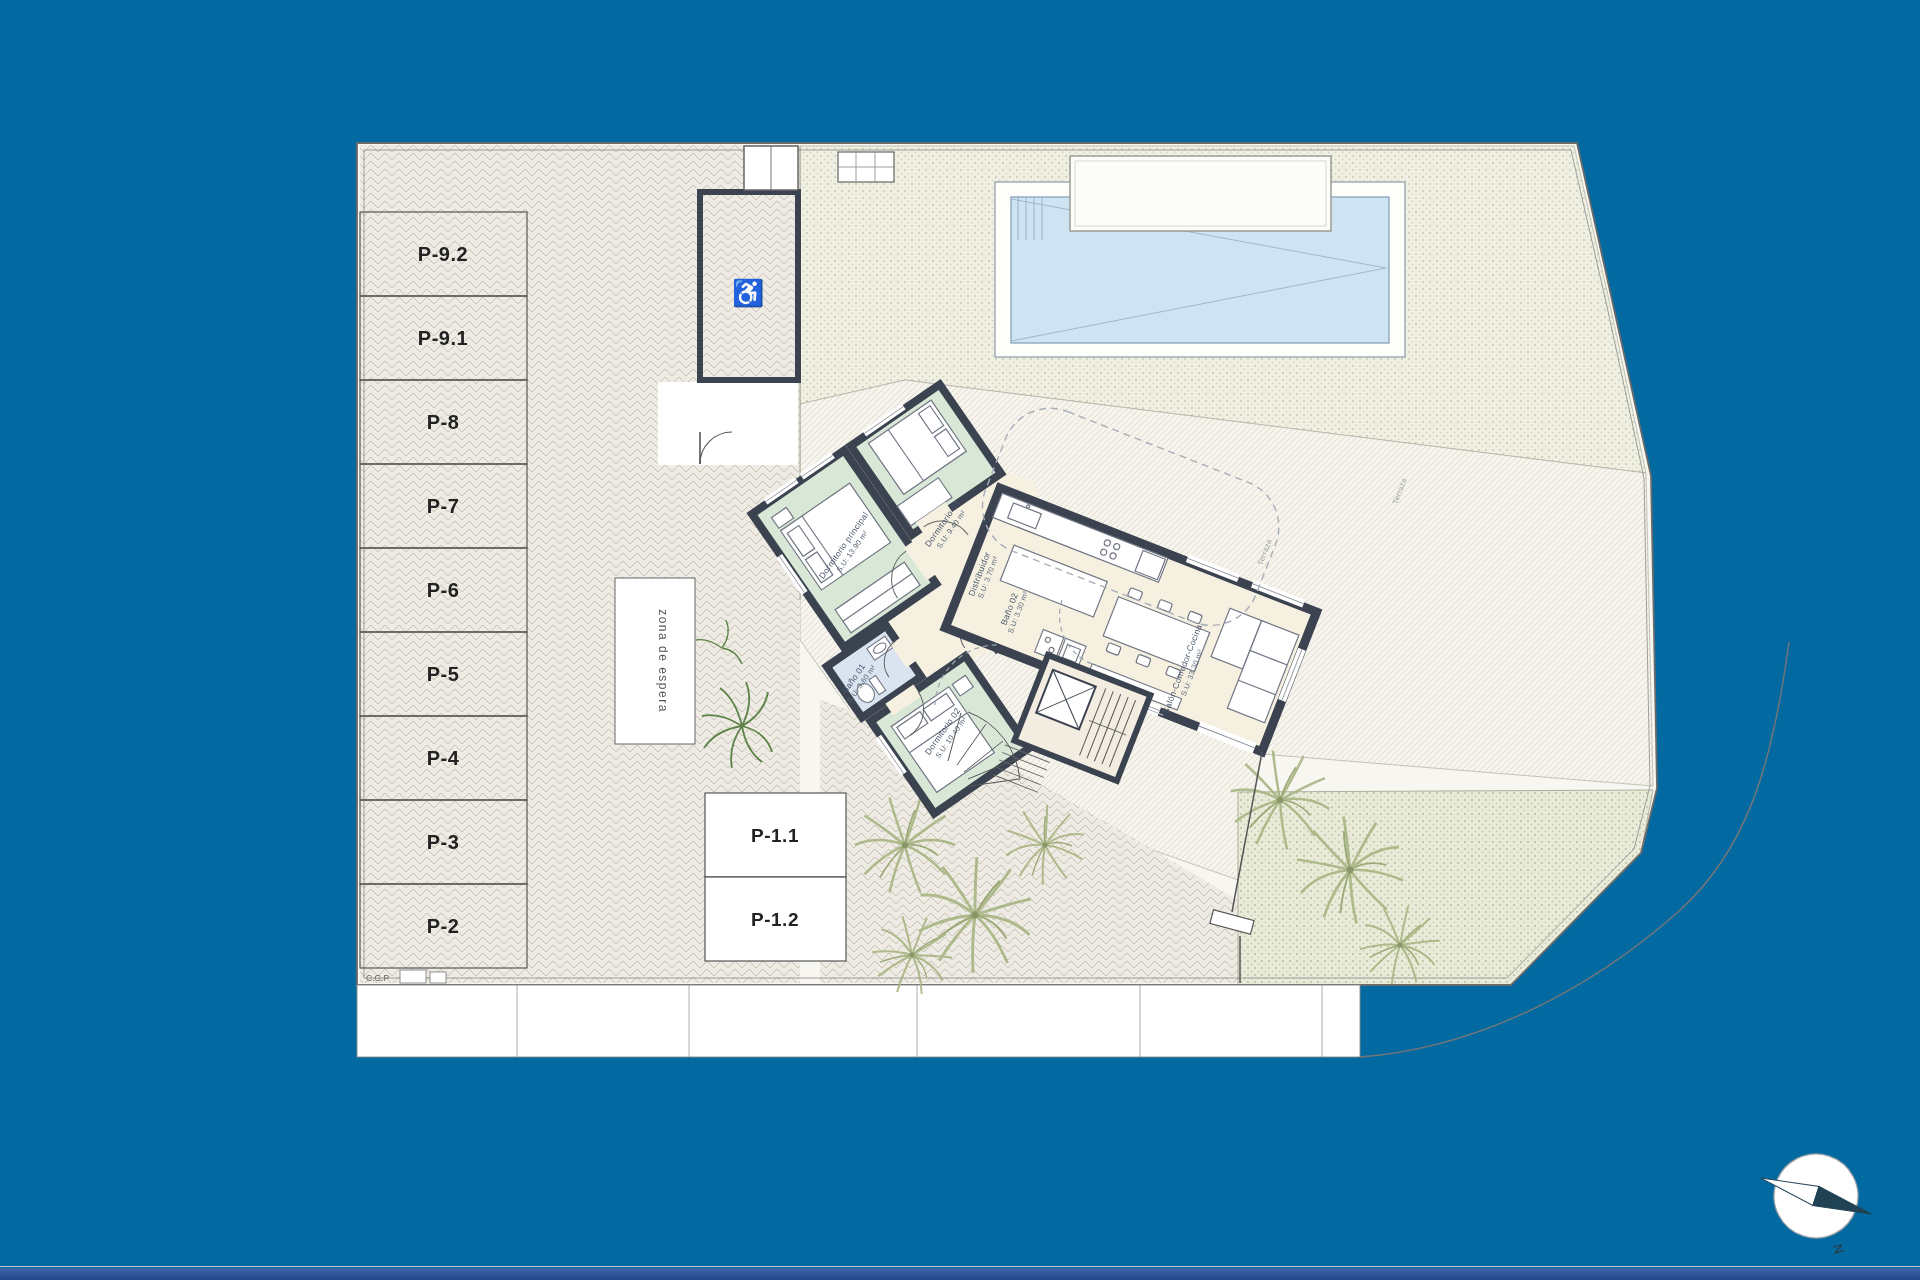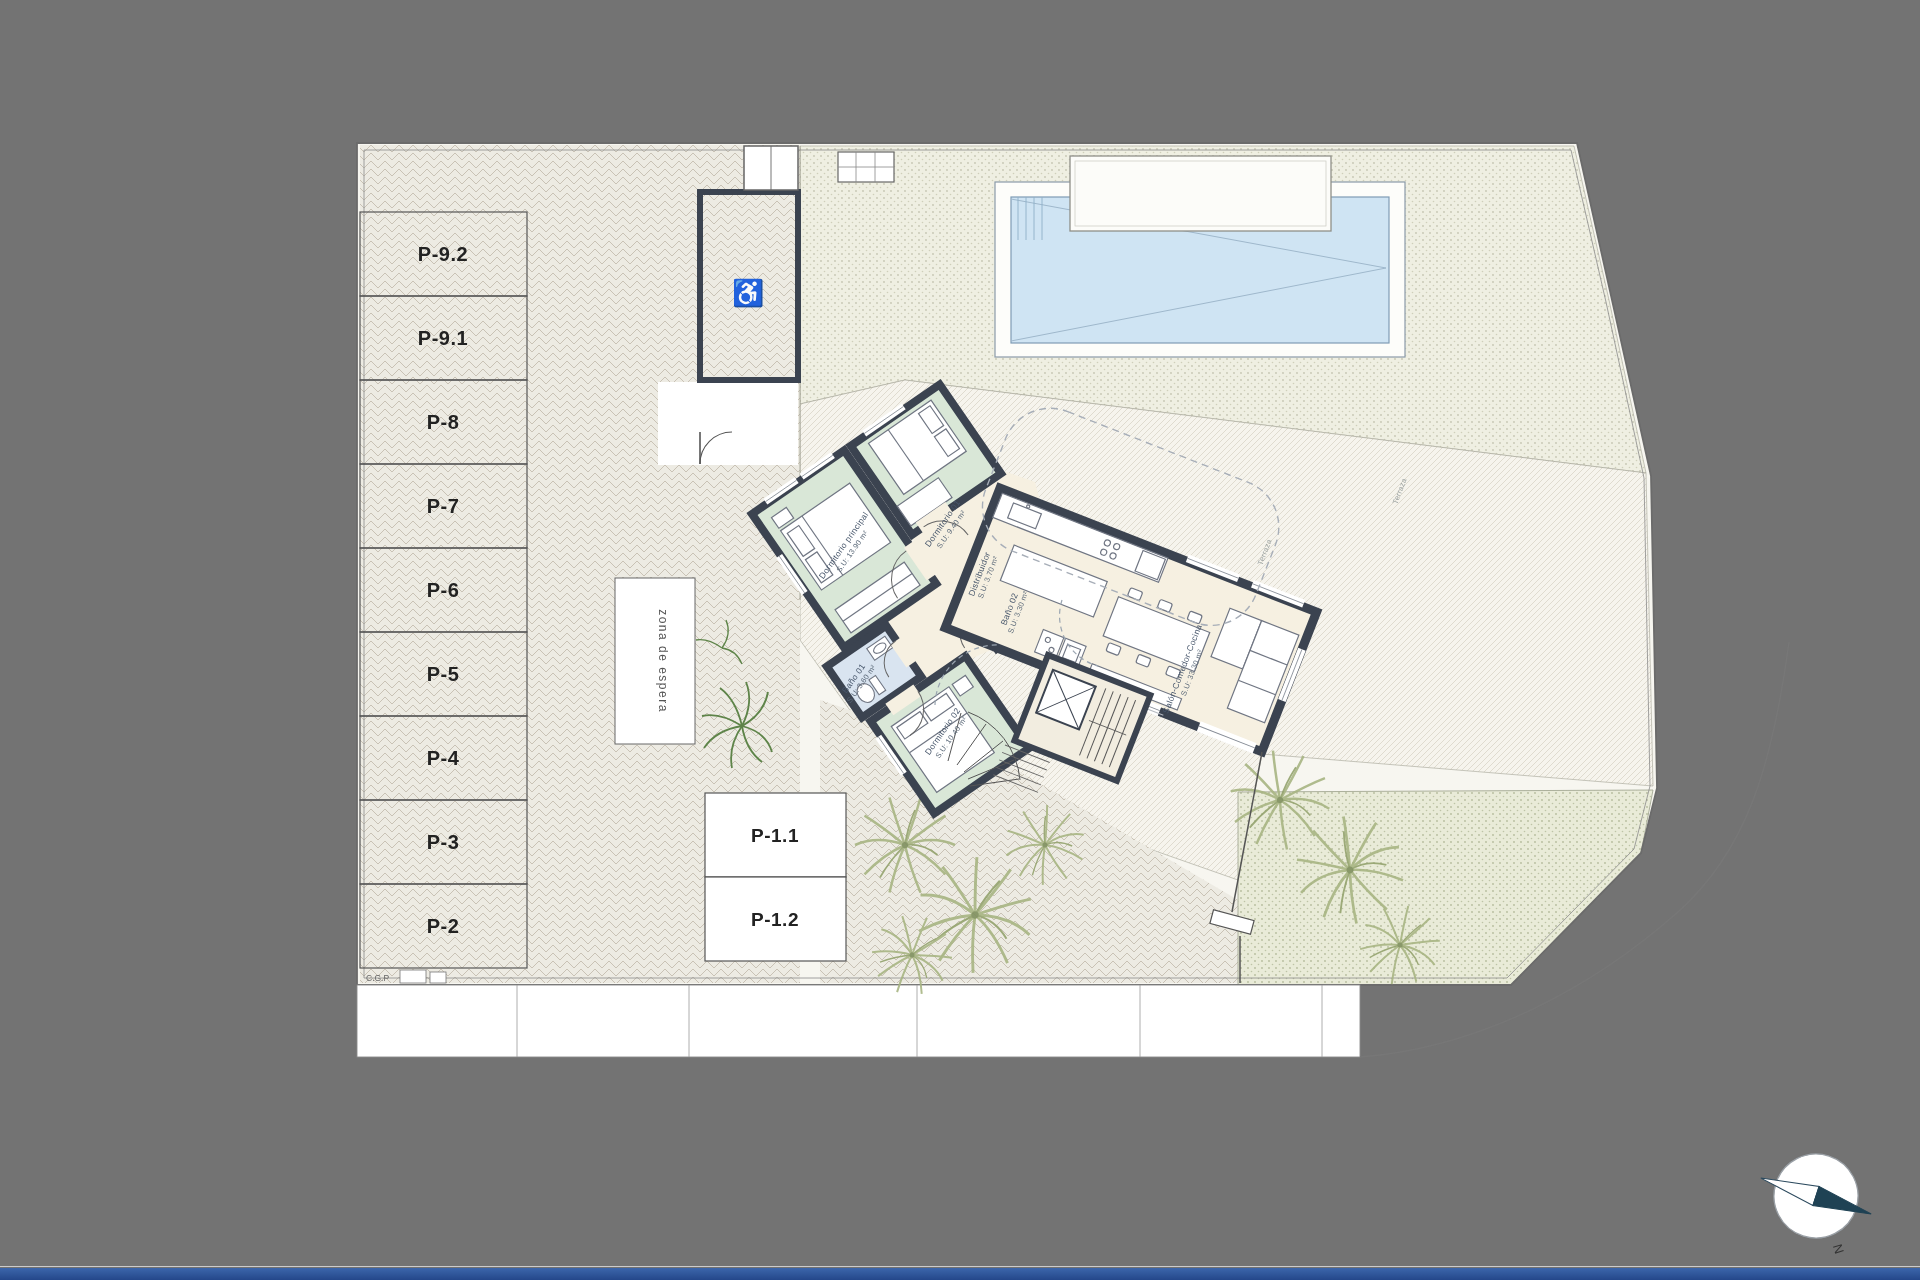--- a/index.html
+++ b/index.html
@@ -1,16 +1,16 @@
 <!DOCTYPE html>
 <html><head>
 <meta charset="utf-8">
 <style>
   html,body{margin:0;padding:0;background:#ffffff;}
-  .canvas{position:relative;width:1920px;height:1280px;background:#737373;overflow:hidden;
+  .canvas{position:relative;width:1920px;height:1280px;background:#0369a1;overflow:hidden;
           font-family:"Liberation Sans", sans-serif;}
   svg{position:absolute;left:0;top:0;}
   .footer-line{position:absolute;left:0;top:1266px;width:1920px;height:1px;background:#cccccc;}
   .footer-bar{position:absolute;left:0;top:1268px;width:1920px;height:12px;
               background:linear-gradient(180deg,#3c66ab,#24478a);}
   text{font-family:"Liberation Sans", sans-serif;}
   .stall-lbl{font-weight:bold;font-size:20px;fill:#222222;letter-spacing:.5px;}
   .box-lbl{font-weight:bold;font-size:19px;fill:#222222;letter-spacing:.5px;}
   .room-name{font-size:8.5px;fill:#47566b;letter-spacing:.3px;}
   .room-area{font-size:7.5px;fill:#5a6878;letter-spacing:.2px;}

